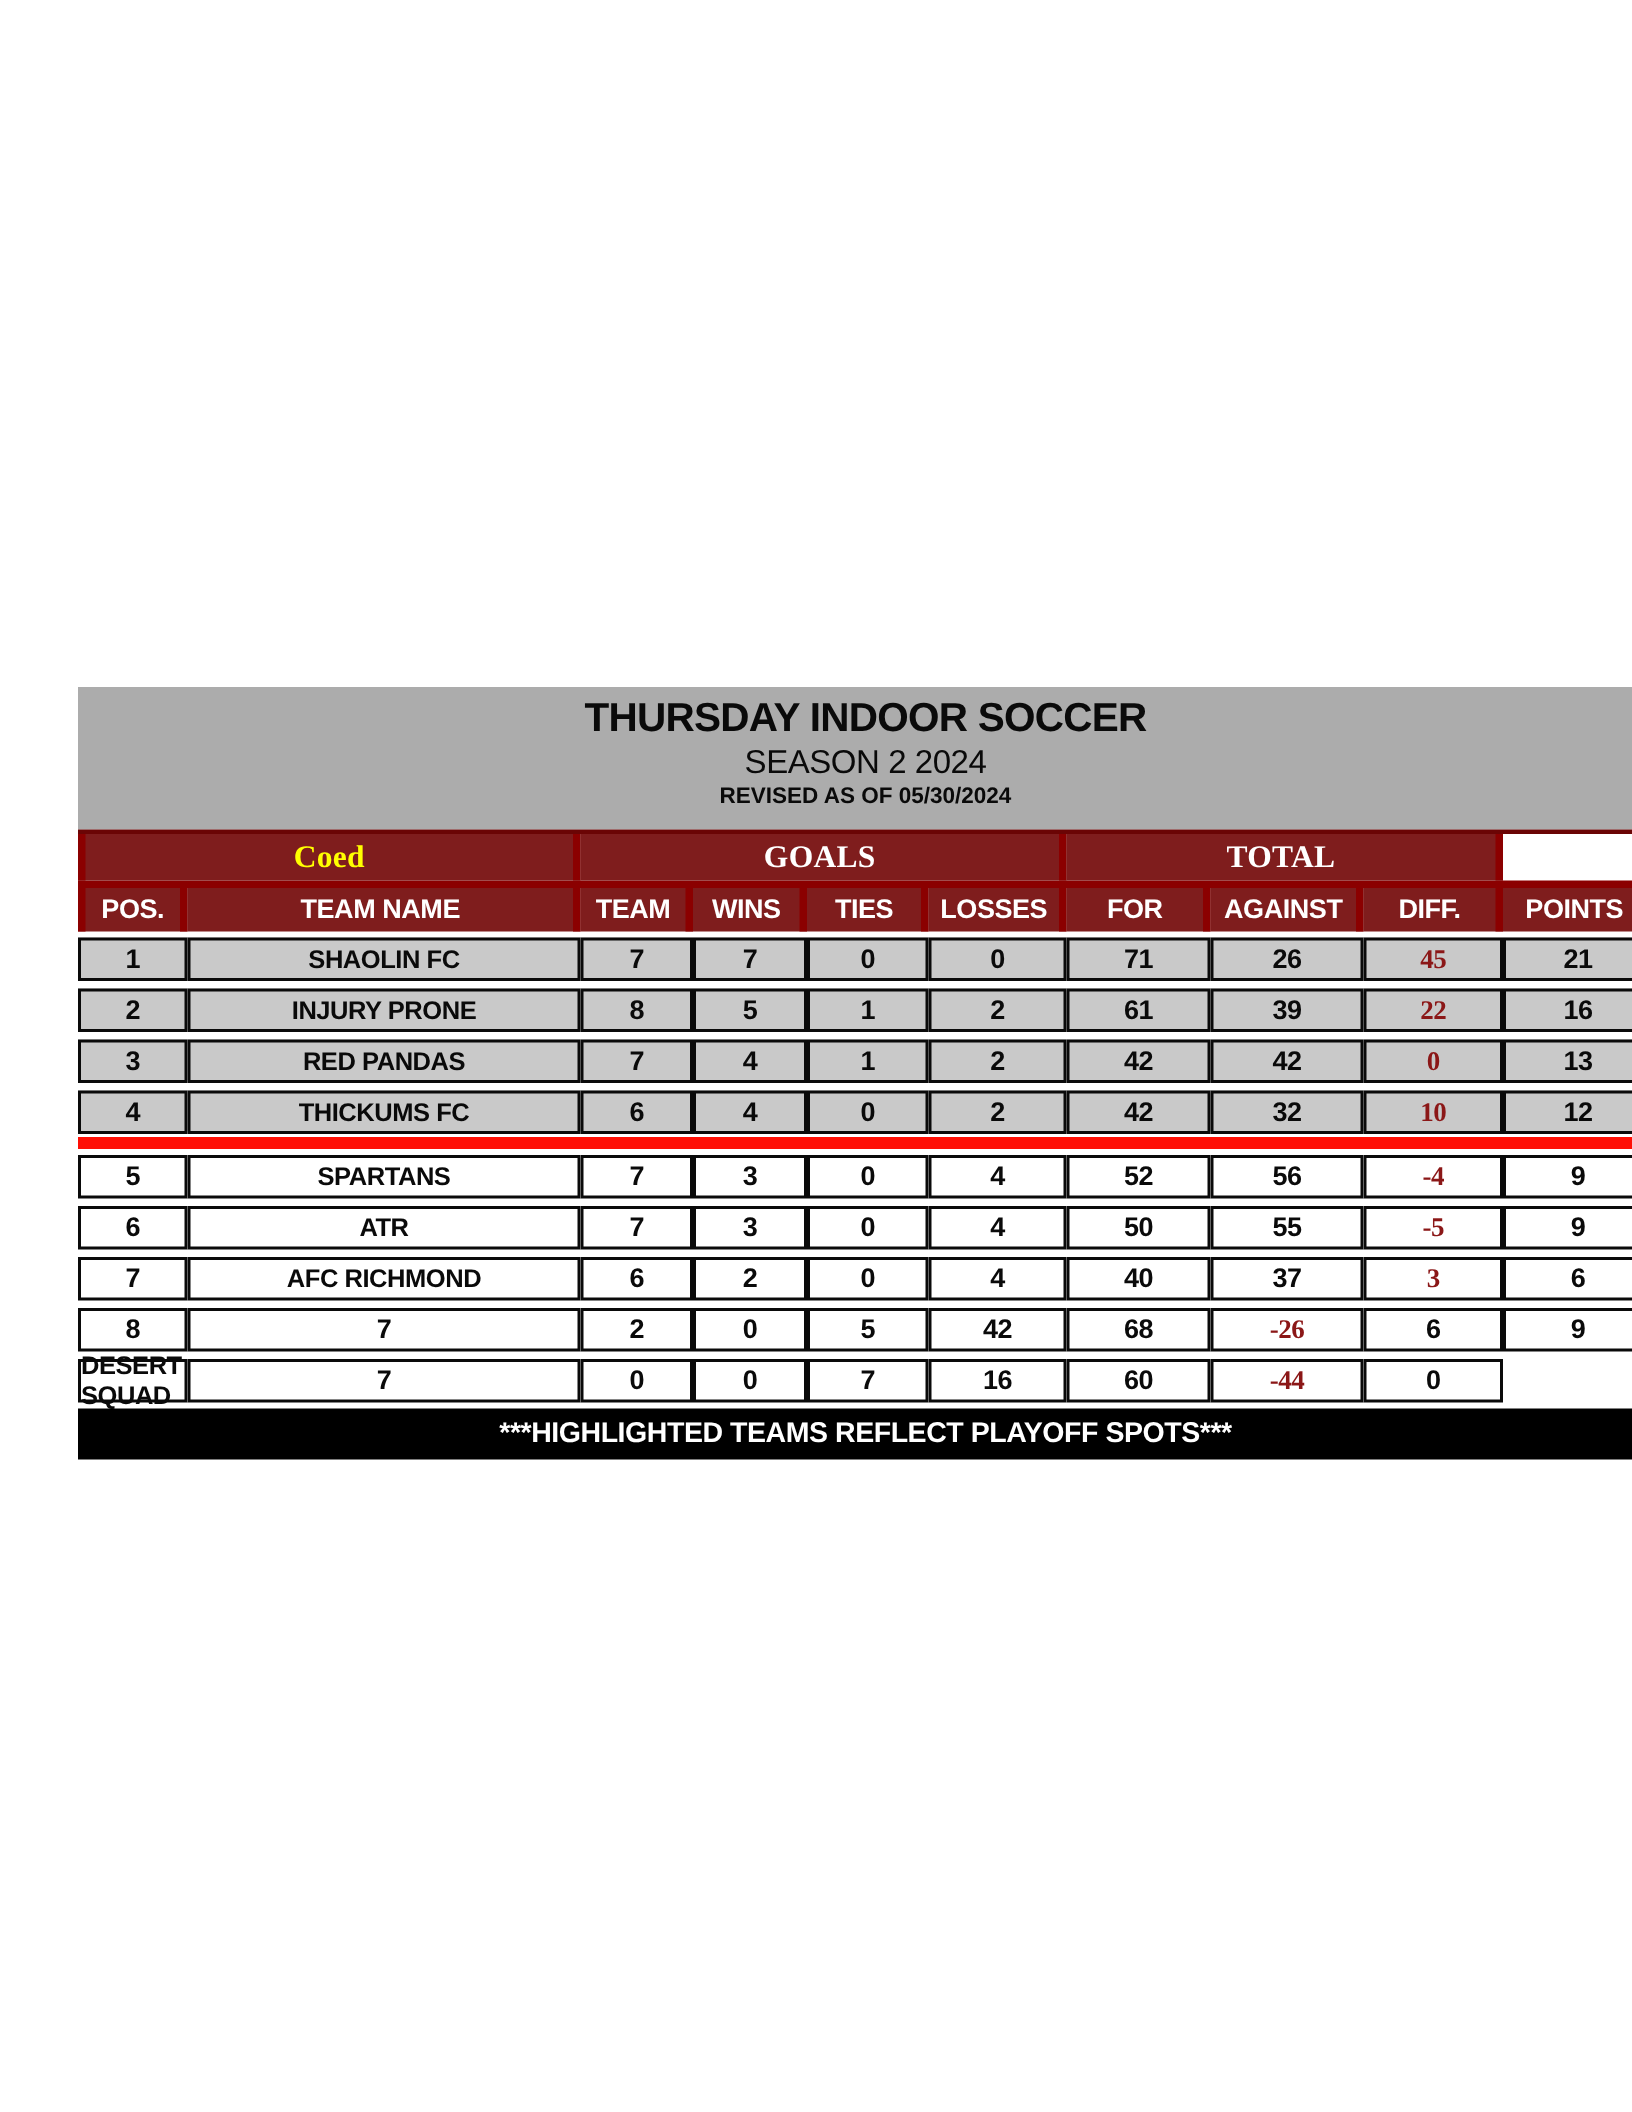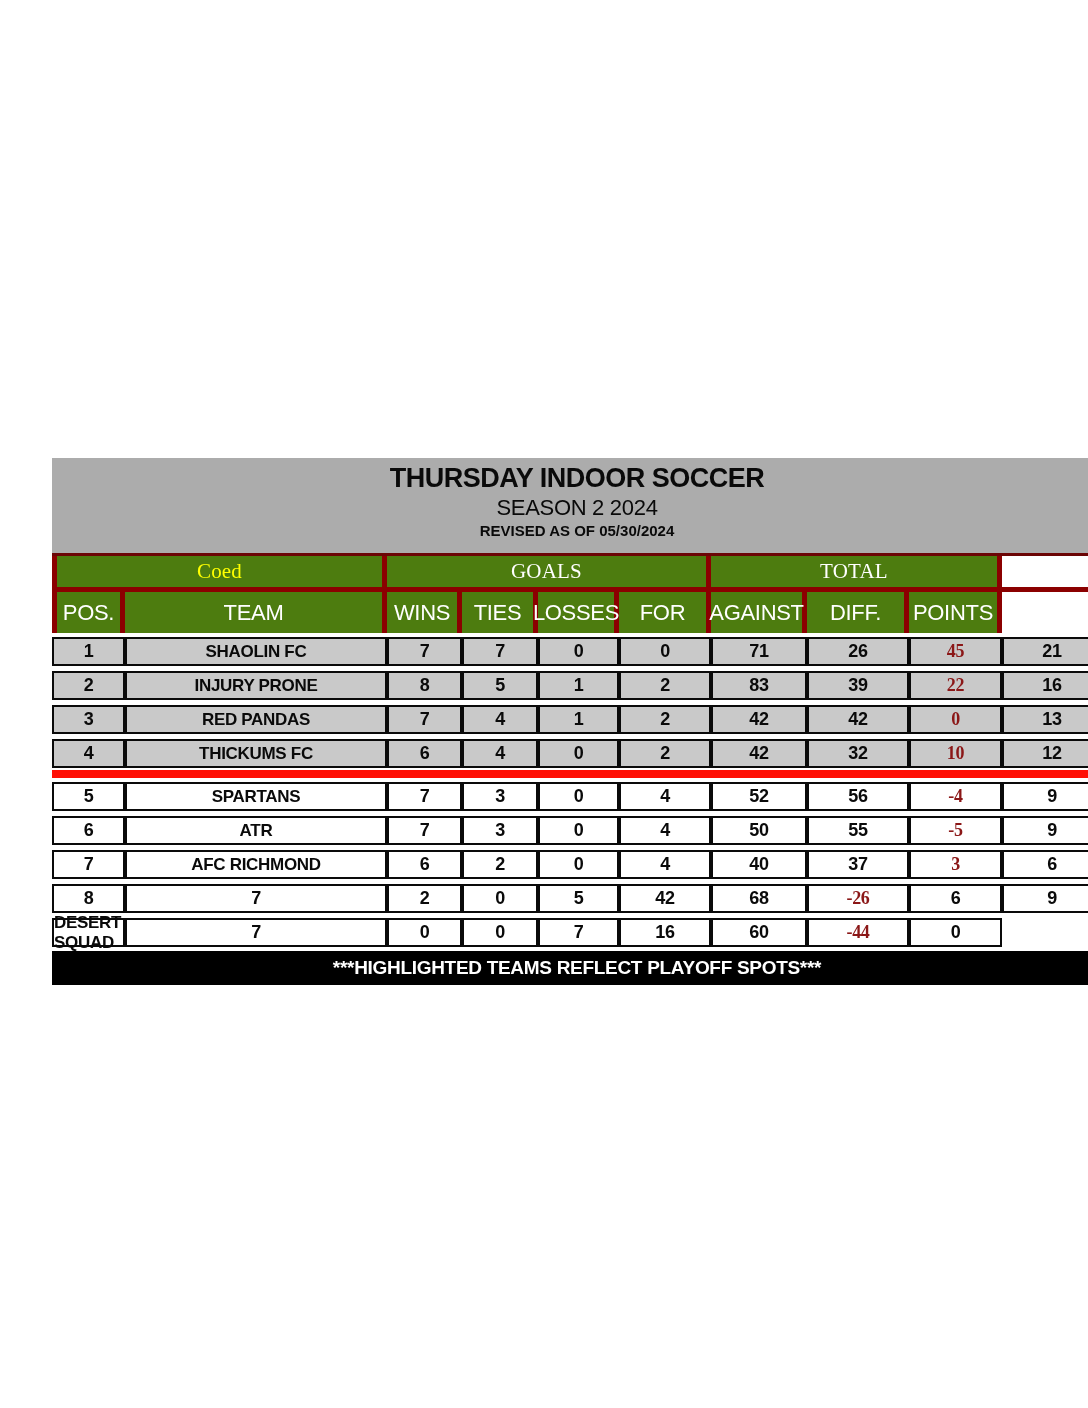--- a/index.html
+++ b/index.html
@@ -42,38 +42,38 @@
     display: grid;
     grid-template-columns: 335px 324px 291px 100px;
     border-top: 3px solid #6b0505;
     border-bottom: 5px solid #8B0000;
   }
   .col-row {
     display: grid;
     grid-template-columns: 73px 262px 75px 76px 81px 92px 96px 102px 93px 100px;
   }
   .hcell {
-    background: #4d7c0f;
+    background: #7f1d1d;
     color: #ffffff;
     display: flex; align-items: center; justify-content: center;
     box-sizing: border-box;
-    font-weight: normal;
+    font-weight: bold;
     border-right: 5px solid #8B0000;
   }
   .hcell.first { border-left: 5px solid #8B0000; }
   .group-row .hcell {
     height: 31px;
     font-family: "Liberation Serif", serif;
     font-size: 21px;
     letter-spacing: 0.2px;
   }
   .group-row .coed { color: #FFFF00; }
   .col-row .hcell {
-    height: 41px;
-    font-size: 22px;
+    height: 29px;
+    font-size: 18px;
     letter-spacing: -0.3px;
   }
 
   
   .data-grid {
     display: grid;
     grid-template-columns: 73px 262px 75px 76px 81px 92px 96px 102px 93px 100px;
     row-gap: 5px;
     margin-top: 4px;
   }
@@ -122,20 +122,21 @@
   </div>
 
   <div class="group-row">
     <div class="hcell first coed">Coed</div>
     <div class="hcell">GOALS</div>
     <div class="hcell">TOTAL</div>
   </div>
 
   <div class="col-row">
     <div class="hcell first">POS.</div>
+    <div class="hcell">TEAM NAME</div>
     <div class="hcell">TEAM</div>
     <div class="hcell">WINS</div>
     <div class="hcell">TIES</div>
     <div class="hcell">LOSSES</div>
     <div class="hcell">FOR</div>
     <div class="hcell">AGAINST</div>
     <div class="hcell">DIFF.</div>
     <div class="hcell">POINTS</div>
   </div>
 
@@ -150,21 +151,21 @@
   <div class="cell hl">26</div>
   <div class="cell diffcol hl">45</div>
   <div class="cell hl">21</div>
 
   <div class="cell hl">2</div>
   <div class="cell team hl">INJURY PRONE</div>
   <div class="cell hl">8</div>
   <div class="cell hl">5</div>
   <div class="cell hl">1</div>
   <div class="cell hl">2</div>
-  <div class="cell hl">83</div>
+  <div class="cell hl">61</div>
   <div class="cell hl">39</div>
   <div class="cell diffcol hl">22</div>
   <div class="cell hl">16</div>
 
   <div class="cell hl">3</div>
   <div class="cell team hl">RED PANDAS</div>
   <div class="cell hl">7</div>
   <div class="cell hl">4</div>
   <div class="cell hl">1</div>
   <div class="cell hl">2</div>

